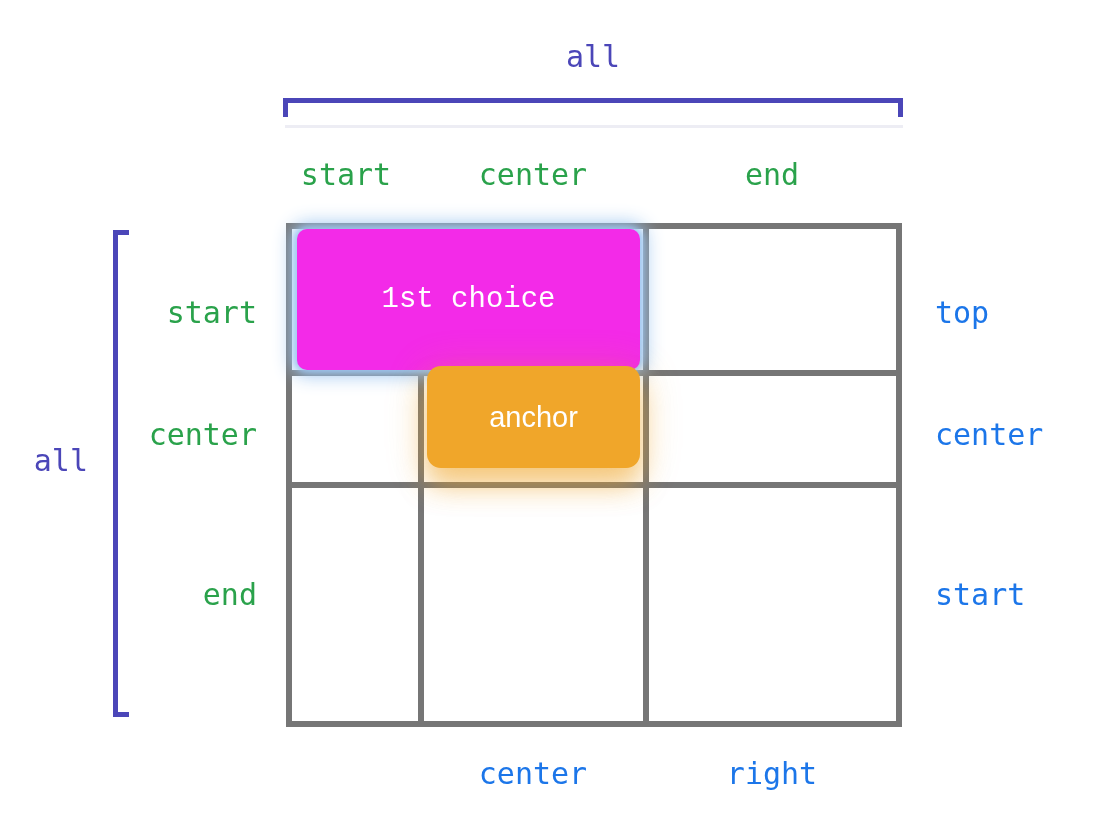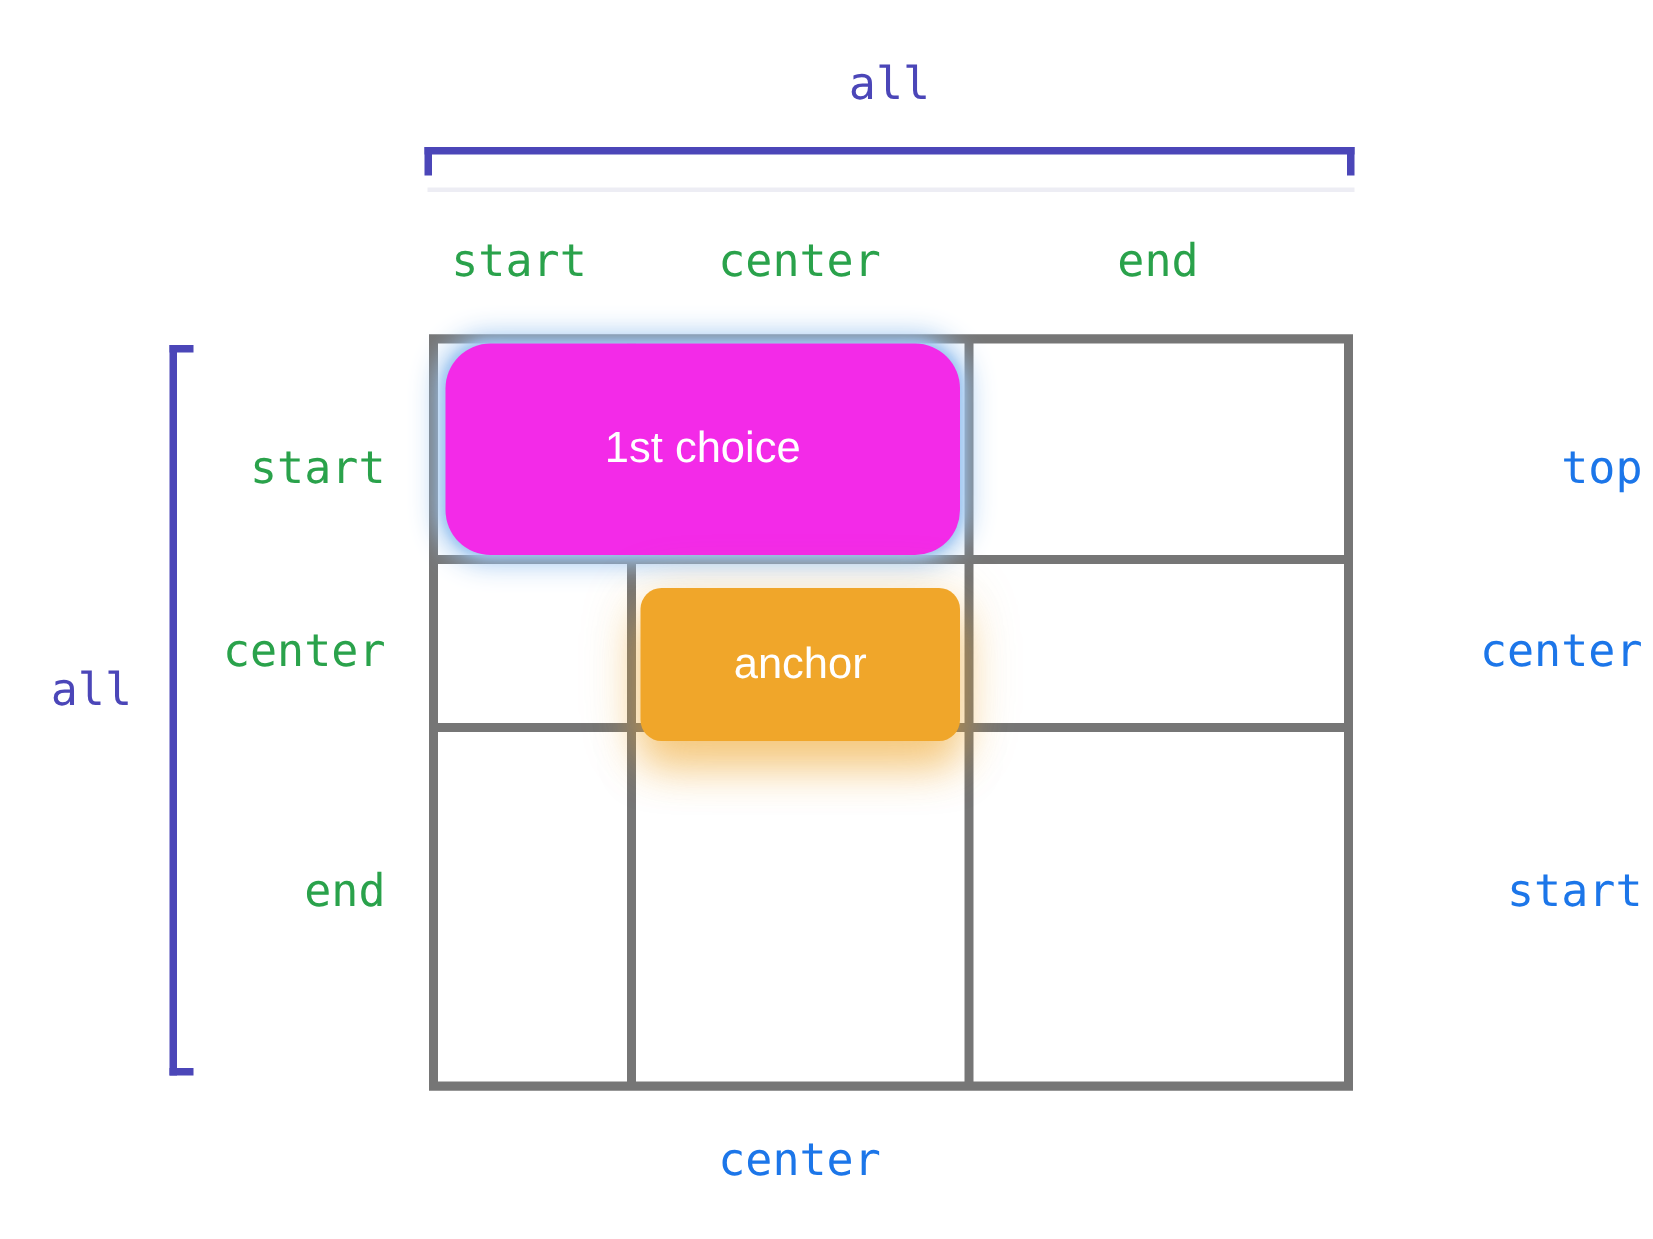--- a/index.html
+++ b/index.html
@@ -15,21 +15,21 @@
   .mono-label{
     font-family:"DejaVu Sans Mono", monospace;
     font-size:30px;line-height:34px;height:34px;
     white-space:nowrap;
   }
   .indigo{color:var(--indigo,#4b46b8);}
   .green{color:var(--green,#2aa24b);}
   .blue{color:var(--blue,#1c76e9);}
   .t-center{text-align:center;}
   .t-right{text-align:right;}
-  .t-left{text-align:right;}
+  .t-left{text-align:left;}
 
   
   .bracket-top{
     left:283px;top:98px;width:620px;height:19px;
     border-top:5px solid var(--indigo,#4b46b8);
     border-left:5px solid var(--indigo,#4b46b8);
     border-right:5px solid var(--indigo,#4b46b8);
   }
   .faint-line{
     left:285px;top:125px;width:618px;height:3px;
@@ -57,26 +57,27 @@
   
   .float-box{
     display:flex;align-items:center;justify-content:center;
     color:#ffffff;
     font-family:"Liberation Sans", sans-serif;
     font-size:29px;
     z-index:3;
   }
   .first-choice{
     left:297px;top:229px;width:343px;height:141px;
-    border-radius:30px;
+    border-radius:10px;
     background:var(--magenta,#f32ae8);
     box-shadow:0 0 18px 6px rgba(158,198,240,0.95), 0 0 5px 2px rgba(158,198,240,0.8);
+    font-family:Liberation Mono, monospace;
   }
   .anchor-box{
-    left:427px;top:392px;width:213px;height:102px;
+    left:427px;top:366px;width:213px;height:102px;
     border-radius:14px;
     background:var(--orange,#f0a62a);
     box-shadow:0 18px 26px rgba(240,166,42,0.5), 0 6px 40px rgba(240,166,42,0.3);
   }
 
   
   .col-pos-1{left:286px;width:120px;}
   .col-pos-2{left:473px;width:120px;}
   .col-pos-3{left:712px;width:120px;}
   .row-pos-1{top:296px;}
@@ -124,14 +125,15 @@
   </div>
   <div class="abs float-box anchor-box">
     <span>anchor</span>
   </div>
 
   <div class="abs mono-label blue t-left right-label row-pos-1">top</div>
   <div class="abs mono-label blue t-left right-label row-pos-2">center</div>
   <div class="abs mono-label blue t-left right-label row-pos-3">start</div>
 
   <div class="abs mono-label blue t-center bottom-label col-pos-2">center</div>
+  <div class="abs mono-label blue t-center bottom-label col-pos-3">right</div>
 
 </div>
 
 </body></html>

